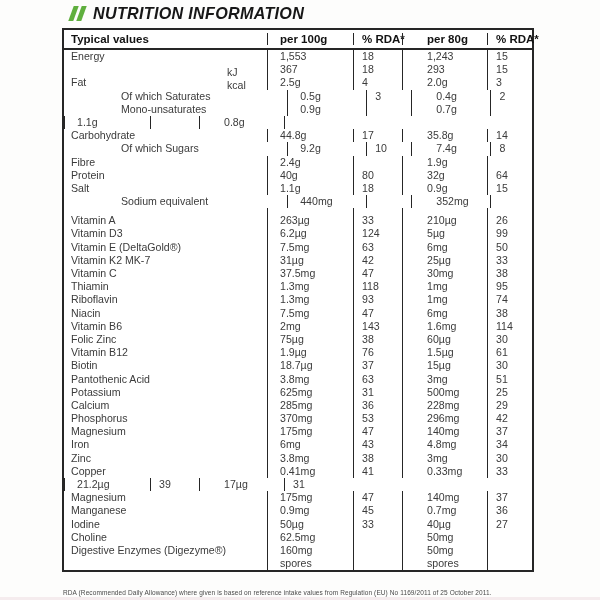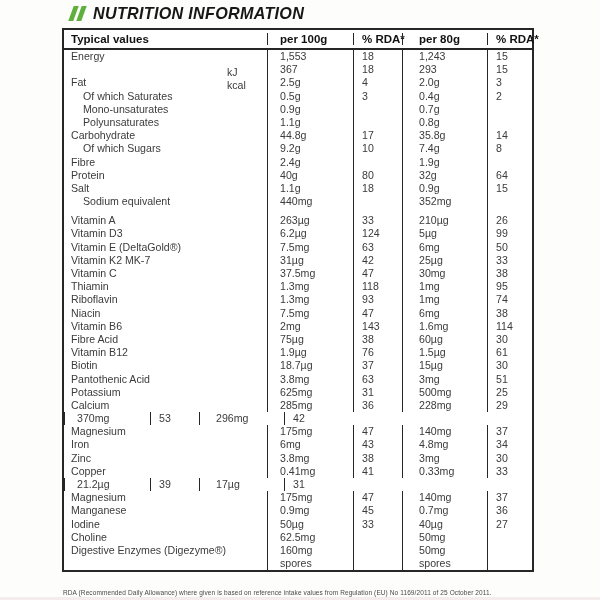--- a/index.html
+++ b/index.html
@@ -33,25 +33,25 @@
   .row.header { height:20px; border-bottom:2px solid #262626; align-items:center; }
   .row.spacer { height:6px; }
   .c {
     font-size:10.6px; line-height:13.2px; color:#3b3b3b;
     white-space:nowrap; overflow:visible;
   }
   .row.header .c {
     font-size:11.5px; font-weight:bold; color:#121212; line-height:normal;
   }
   .c.name { width:203px; padding-left:7px; position:relative; }
-  .c.name.ind { padding-left:19px; }
+  .c.name.ind { padding-left:19px;margin-left:38px; }
   .unit { position:absolute; left:163px; top:16px; }
   .c.v100 { width:86px; border-left:1.5px solid #262626; padding-left:12px; }
   .c.r100 { width:49px; border-left:1.5px solid #262626; padding-left:8px; }
-  .c.v80  { width:85px; border-left:1.5px solid #262626; padding-left:16px; }
+  .c.v80  { width:85px; border-left:1.5px solid #262626; padding-left:24px; }
   .c.r80  { width:45px; border-left:1.5px solid #262626; padding-left:8px; }
   .footnote {
     position:absolute; left:63px; top:589px;
     font-size:6.5px; color:#4a4a4a; letter-spacing:0.1px; white-space:nowrap;
   }
   .bottom-strip {
     position:absolute; left:0; right:0; bottom:0; height:3px;
     background:#f5ecee;
   }
 </style>
@@ -106,21 +106,20 @@
         <div class="c r80">2</div>
       </div>
       <div class="row">
         <div class="c name ind">Mono-unsaturates</div>
         <div class="c v100">0.9g</div>
         <div class="c r100"></div>
         <div class="c v80">0.7g</div>
         <div class="c r80"></div>
       </div>
       <div class="row">
-        <div class="c name ind">Polyunsaturates</div>
         <div class="c v100">1.1g</div>
         <div class="c r100"></div>
         <div class="c v80">0.8g</div>
         <div class="c r80"></div>
       </div>
       <div class="row">
         <div class="c name">Carbohydrate</div>
         <div class="c v100">44.8g</div>
         <div class="c r100">17</div>
         <div class="c v80">35.8g</div>
@@ -225,21 +224,21 @@
         <div class="c r80">38</div>
       </div>
       <div class="row">
         <div class="c name">Vitamin B6</div>
         <div class="c v100">2mg</div>
         <div class="c r100">143</div>
         <div class="c v80">1.6mg</div>
         <div class="c r80">114</div>
       </div>
       <div class="row">
-        <div class="c name">Fibre Acid</div>
+        <div class="c name">Folic Zinc</div>
         <div class="c v100">75µg</div>
         <div class="c r100">38</div>
         <div class="c v80">60µg</div>
         <div class="c r80">30</div>
       </div>
       <div class="row">
         <div class="c name">Vitamin B12</div>
         <div class="c v100">1.9µg</div>
         <div class="c r100">76</div>
         <div class="c v80">1.5µg</div>
@@ -267,20 +266,21 @@
         <div class="c r80">25</div>
       </div>
       <div class="row">
         <div class="c name">Calcium</div>
         <div class="c v100">285mg</div>
         <div class="c r100">36</div>
         <div class="c v80">228mg</div>
         <div class="c r80">29</div>
       </div>
       <div class="row">
+        <div class="c name">Phosphorus</div>
         <div class="c v100">370mg</div>
         <div class="c r100">53</div>
         <div class="c v80">296mg</div>
         <div class="c r80">42</div>
       </div>
       <div class="row">
         <div class="c name">Magnesium</div>
         <div class="c v100">175mg</div>
         <div class="c r100">47</div>
         <div class="c v80">140mg</div>

